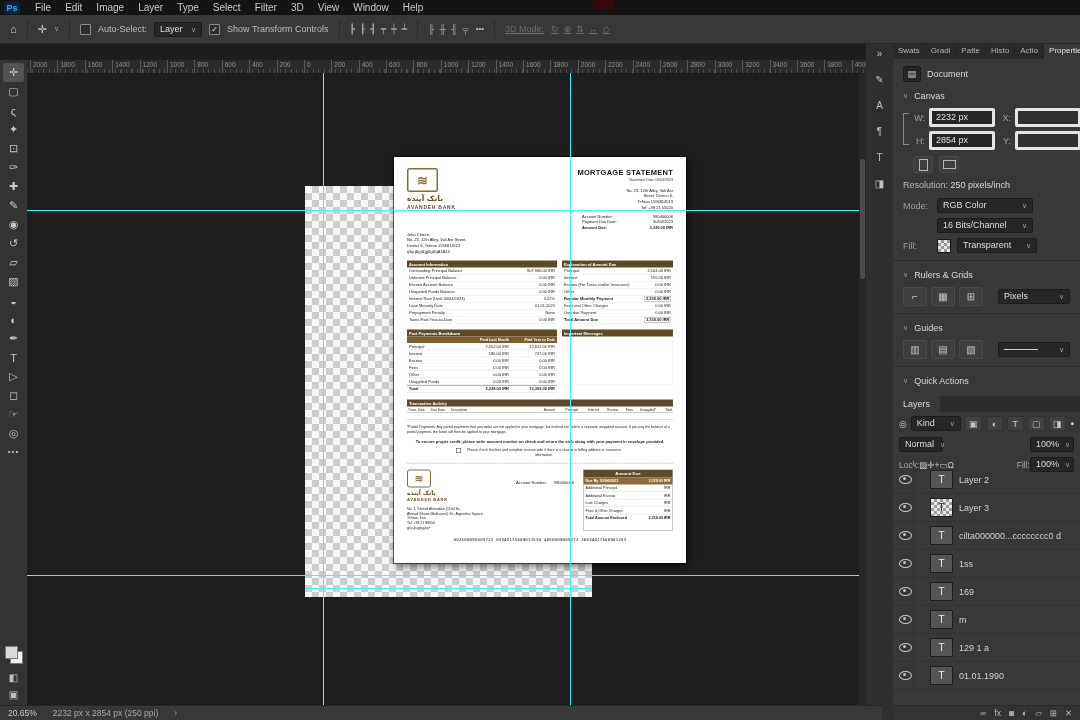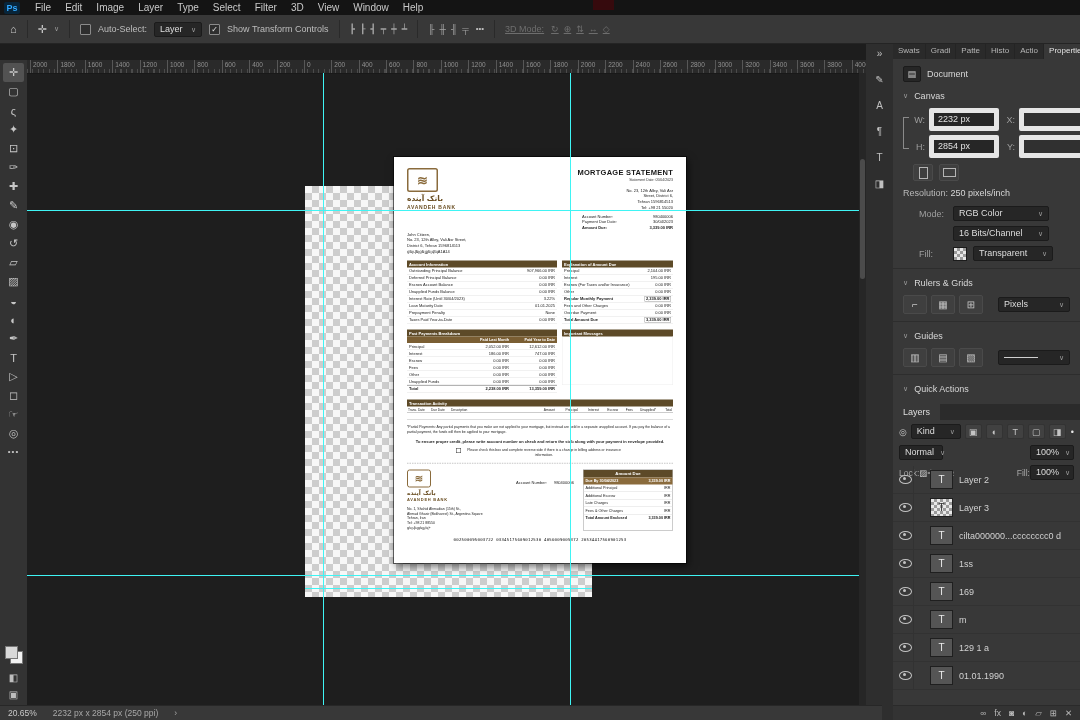--- a/index.html
+++ b/index.html
@@ -120,27 +120,27 @@
   .prow{display:flex;align-items:center;gap:6px;}
   .doc-ic{width:16px;height:14px;background:#262626;border:1px solid #1b1b1b;border-radius:2px;color:#cfcfcf;font-size:9px;display:flex;align-items:center;justify-content:center;}
   .doc-type{height:18px;margin-bottom:6px;color:#d7d7d7;}
   .sec-h{display:flex;align-items:center;gap:6px;color:#d7d7d7;height:14px;margin-bottom:5px;}
   .chev{color:#9a9a9a;font-size:7px;}
   .wh-grid{display:flex;gap:4px;margin-bottom:6px;align-items:center;}
   .linkbr{width:5px;height:30px;border:1px solid #8a8a8a;border-right:none;flex:none;}
   .wh-col{display:flex;flex-direction:column;gap:4px;}
   .wh-row{display:flex;align-items:center;gap:4px;}
   .flab{width:12px;color:#9f9f9f;text-align:right;}
-  .fld{background:#262626;border:5px solid #e5e5e5;border-radius:2px;color:#e0e0e0;font-size:9px;width:52px;height:13px;line-height:13px;padding:0 4px;}
+  .fld{background:#262626;border:3px solid #e5e5e5;border-radius:2px;color:#e0e0e0;font-size:9px;width:52px;height:13px;line-height:13px;padding:0 4px;}
   .fld.disabled{color:#5d5d5d;background:#303030;}
   .orient-row{display:flex;gap:6px;align-items:center;margin:0 0 7px 10px;}
   .orient{width:18px;height:15px;border:1px solid #4a4a4a;border-radius:2px;background:#3f3f3f;display:flex;align-items:center;justify-content:center;}
   .o-p{width:7px;height:10px;border:1px solid #b5b5b5;} .o-l{width:11px;height:7px;border:1px solid #b5b5b5;}
   .resrow{height:13px;margin-bottom:5px;}
-  .modrow{display:flex;align-items:center;gap:6px;margin-bottom:5px;margin-left:16px;}
+  .modrow{display:flex;align-items:center;gap:6px;margin-bottom:5px;}
   .modrow .mlab{width:28px;color:#9f9f9f;}
   .pdiv{height:1px;background:#2d2d2d;margin:7px -10px 7px -10px;}
   .icrow{display:flex;gap:4px;align-items:center;margin-bottom:2px;}
   .icbox{width:22px;height:17px;border:1px solid #4a4a4a;border-radius:2px;background:#3f3f3f;color:#c4c4c4;font-size:10px;display:flex;align-items:center;justify-content:center;}
   .icrow .dd{margin-left:auto;width:72px;}
   .lnsample{display:inline-block;width:34px;height:1px;background:#cfcfcf;}
   
   .ltabrow{height:16px;background:#2b2b2b;display:flex;margin-top:8px;}
   .ltab{background:#383838;padding:0 10px;font-size:9px;color:#dedede;line-height:16px;}
   .lfilter{display:flex;align-items:center;gap:4px;padding:4px 6px;}

